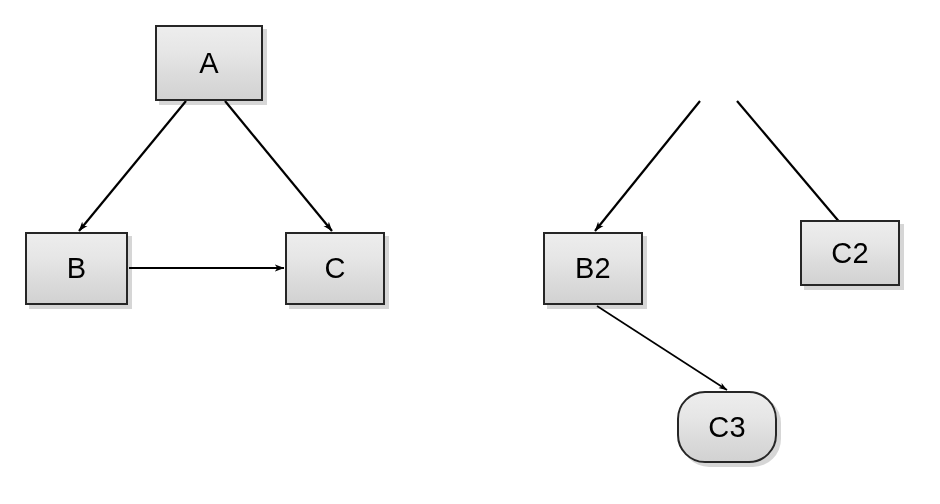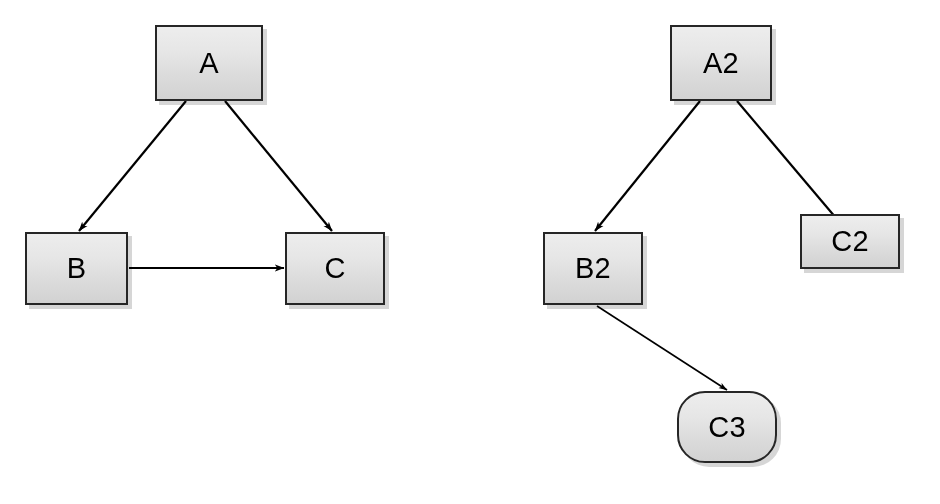--- a/index.html
+++ b/index.html
@@ -78,26 +78,23 @@
   <div class="node" style="left: 155px; top: 25px; width: 108px; height: 76px;">
     <span class="node-label">A</span>
   </div>
   <div class="node" style="left: 25px; top: 232px; width: 103px; height: 73px;">
     <span class="node-label">B</span>
   </div>
   <div class="node" style="left: 285px; top: 232px; width: 100px; height: 73px;">
     <span class="node-label">C</span>
   </div>
 
-  <div class="node" style="left: 670px; top: 25px; width: 102px; height: 76px;">
-    <span class="node-label">A2</span>
-  </div>
   <div class="node" style="left: 543px; top: 232px; width: 100px; height: 73px;">
     <span class="node-label">B2</span>
   </div>
-  <div class="node" style="left: 800px; top: 214px; width: 100px; height: 55px;">
+  <div class="node" style="left: 800px; top: 220px; width: 100px; height: 66px;">
     <span class="node-label">C2</span>
   </div>
   <div class="node" style="left: 677px; top: 391px; width: 100px; height: 72px; border-radius: 28px;">
     <span class="node-label">C3</span>
   </div>
 
 </div>
 
 </body></html>

